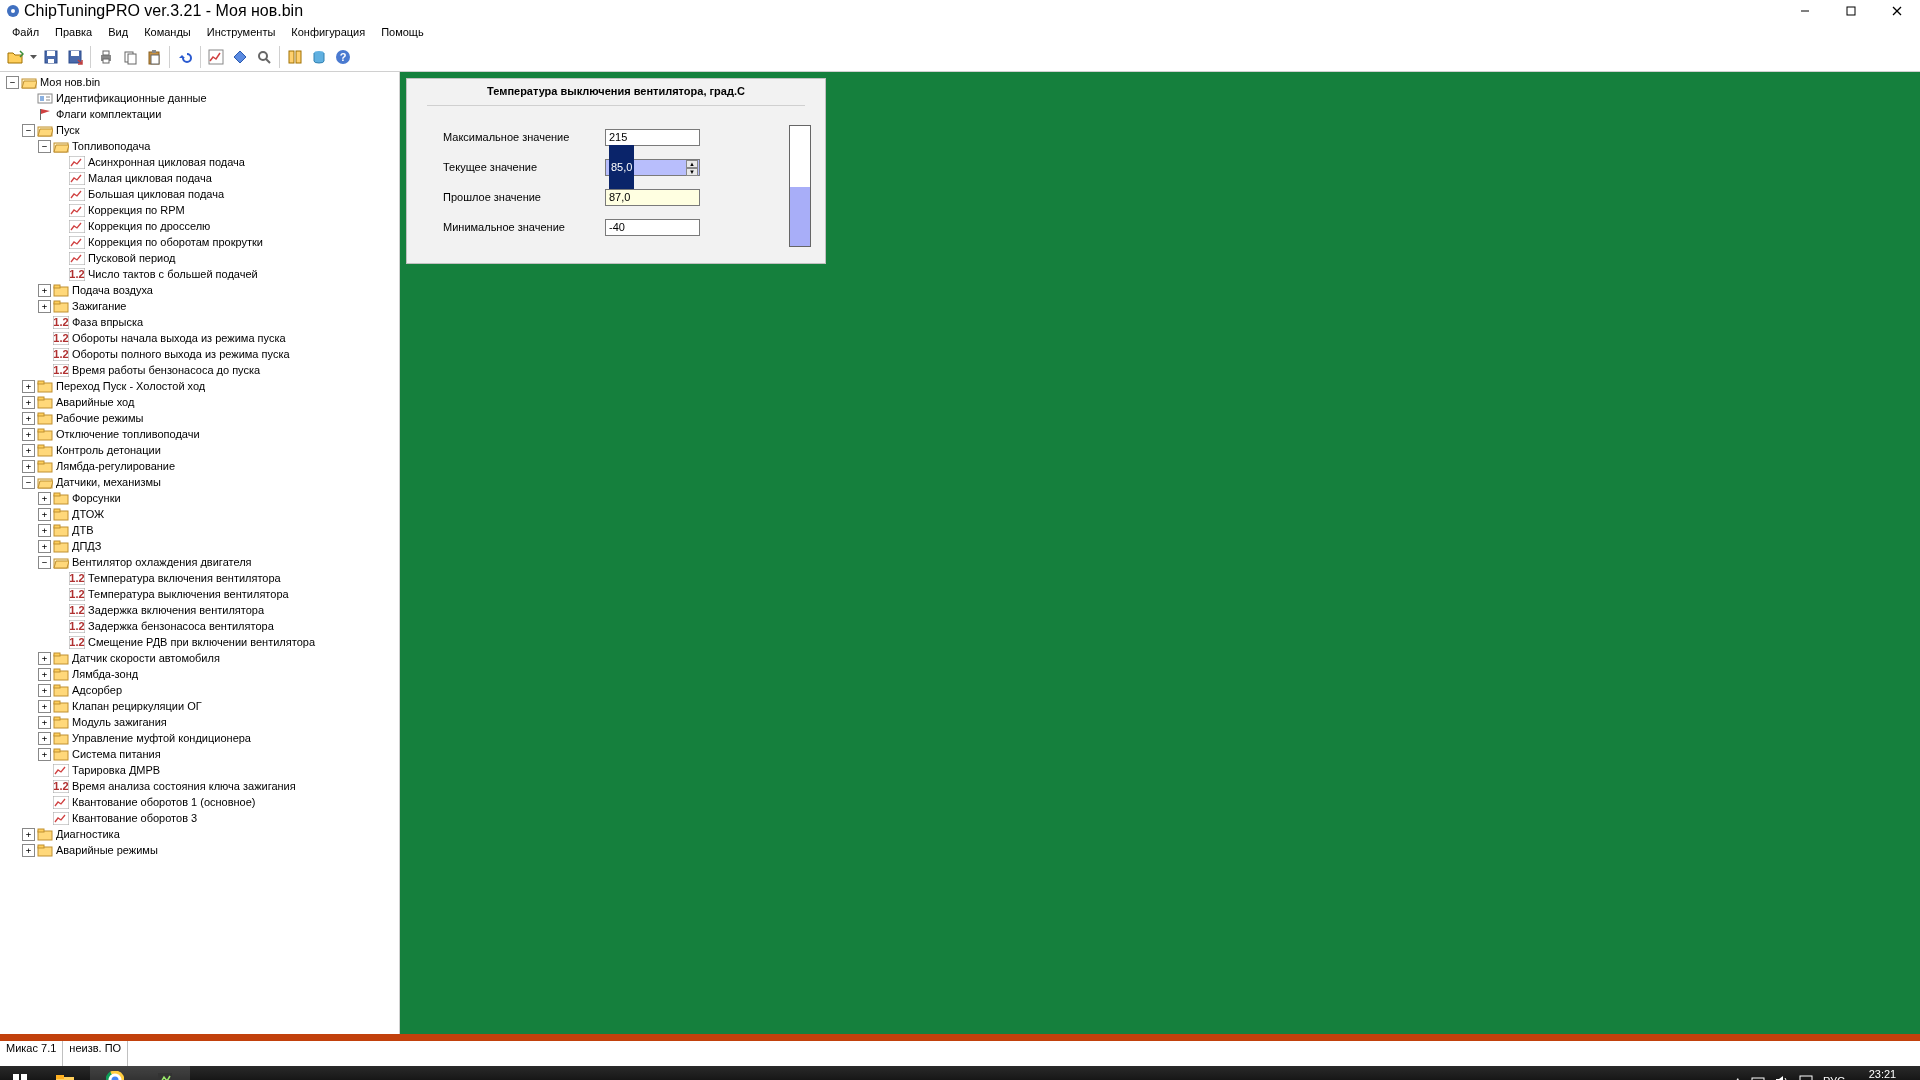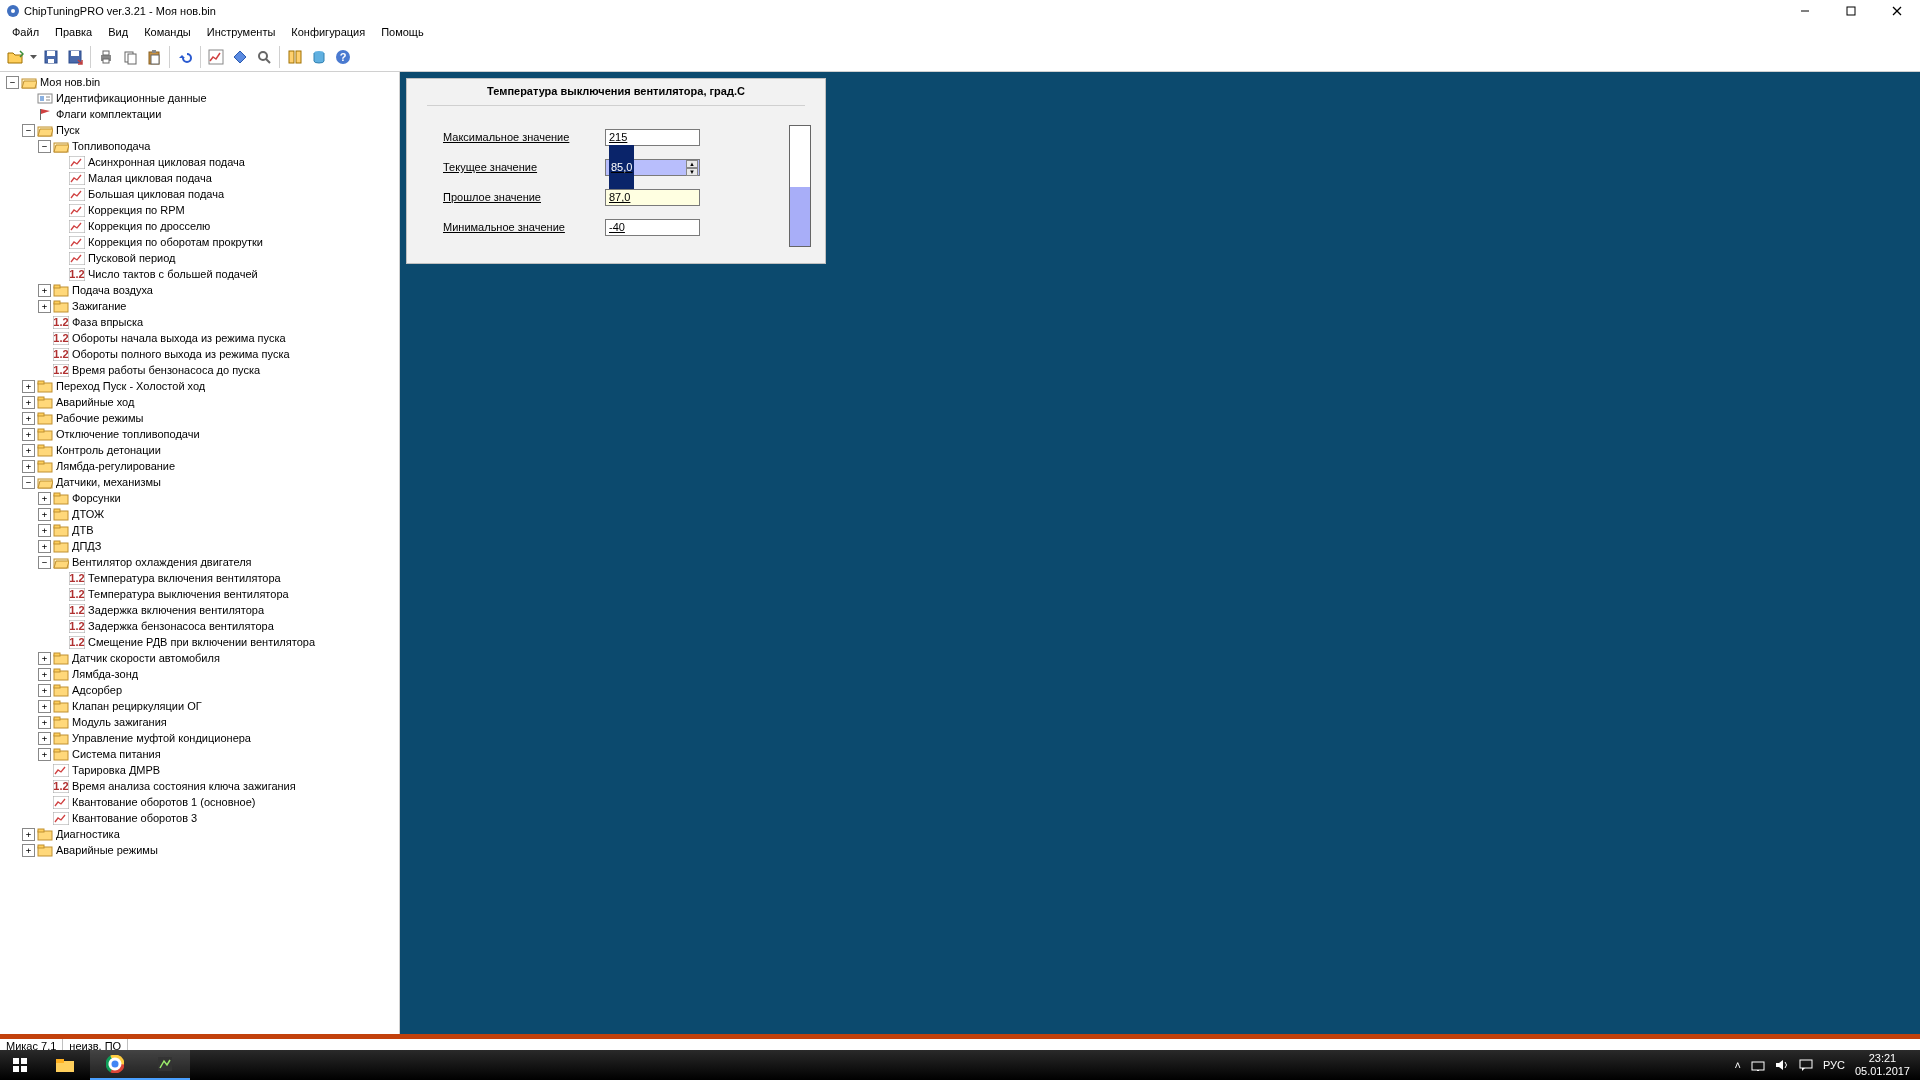--- a/index.html
+++ b/index.html
@@ -1,51 +1,51 @@
 <!DOCTYPE html>
 <html><head>
 <meta charset="utf-8">
 <style>
 * { margin:0; padding:0; box-sizing:border-box; font-family:"Tahoma","Segoe UI",sans-serif; font-size:11px; }
 html,body{width:1920px;height:1080px;overflow:hidden;background:#fff;}
 .titlebar{height:22px;background:#fff;display:flex;align-items:center;padding-left:6px;}
 .titlebar .app-icon{width:14px;height:14px;margin-right:4px;display:flex;align-items:center;justify-content:center;}
-.titlebar .title{flex:1;font-size:11px;}
+.titlebar .title{flex:1;font-size:16px;}
 .titlebar .winctrl{display:flex;}
 .titlebar .winctrl div{width:46px;height:22px;display:flex;align-items:center;justify-content:center;color:#000;}
 .menubar{height:20px;display:flex;align-items:center;padding-left:4px;background:#fff;}
 .menubar span{padding:2px 8px;cursor:default;}
 .toolbar{height:30px;display:flex;align-items:center;padding-left:4px;background:#fff;border-bottom:1px solid #d0d0d0;gap:2px;}
 .toolbar .sep{width:1px;height:22px;background:#d0d0d0;margin:0 2px;}
 .tbtn{width:22px;height:22px;display:flex;align-items:center;justify-content:center;}
 .workspace{display:flex;height:calc(100% - 22px - 20px - 30px - 16px - 30px);}
 .tree{width:400px;height:100%;overflow:auto;background:#fff;border-right:1px solid #d0d0d0;padding-top:2px;}
 .trow{display:flex;align-items:center;height:16px;white-space:nowrap;}
 .ind{display:inline-block;flex-shrink:0;}
 .exp{width:13px;height:13px;border:1px solid #888;display:inline-flex;align-items:center;justify-content:center;font-size:9px;line-height:1;background:#fff;flex-shrink:0;margin-right:2px;cursor:default;font-family:monospace;}
 .exp.none{opacity:0;}
 .ticon{width:16px;height:14px;margin-right:3px;flex-shrink:0;display:flex;align-items:center;justify-content:center;}
 .tlabel{cursor:default;}
-.content{flex:1;background:#0c4a6e;padding:6px;}
+.content{flex:1;background:#15803d;padding:6px;}
 .panel{width:420px;border:1px solid #c0c0c0;background:#f2f2f2;padding:0 0 16px 0;}
 .panel-title{font-weight:bold;text-align:center;padding:6px 0 12px 0;font-size:11px;}
 .panel-title::after{content:"";display:block;height:1px;background:#d0d0d0;margin:8px 20px 0 20px;}
 .panel-body{display:flex;padding:4px 14px 0 36px;}
 .fields{flex:1;}
-.field-row{display:flex;align-items:center;height:30px;text-decoration:underline;}
+.field-row{display:flex;align-items:center;height:30px;}
 .field-row label{width:162px;}
 .field-row .val{width:95px;height:17px;border:1px solid #7a7a7a;background:#fff;padding-left:3px;display:flex;align-items:center;}
 .field-row .val.curr{background:#b8befc;position:relative;padding-right:14px;}
 .field-row .val.curr .cval{background:#0a246a;color:#fff;padding:16px 2px;}
 .field-row .val.curr .spin{position:absolute;right:1px;top:0;width:12px;height:100%;display:flex;flex-direction:column;}
 .field-row .val.curr .spin div{flex:1;background:#e8e8e8;border:1px solid #888;font-size:6px;display:flex;align-items:center;justify-content:center;line-height:1;}
 .field-row .val.prev{background:#ffffe1;}
 .gauge{width:22px;height:122px;border:1px solid #666;margin-left:18px;margin-top:3px;background:#fff;display:flex;flex-direction:column-reverse;}
 .gauge .fill{background:#a8aef8;width:100%;}
-.statusbar{height:16px;border-top:5px solid #c2410c;display:flex;background:#fff;}
+.statusbar{height:32px;border-top:7px solid #c2410c;display:flex;background:#fff;}
 .statusbar span{border-right:1px solid #c0c0c0;padding:1px 6px;}
 .taskbar{height:30px;background:linear-gradient(#2a2a2a,#000);display:flex;align-items:center;color:#fff;}
 .taskbar .start{width:40px;height:30px;display:flex;align-items:center;justify-content:center;}
 .taskbar .tbitem{width:50px;height:30px;display:flex;align-items:center;justify-content:center;}
 .taskbar .tbitem.active{background:rgba(255,255,255,0.12);border-bottom:2px solid #4aa0ff;}
 .taskbar .tray{margin-left:auto;display:flex;align-items:center;gap:10px;padding-right:4px;font-size:11px;}
 .taskbar .clock{text-align:center;line-height:1.2;padding-right:6px;font-size:11px;}
 svg{display:block;}
 </style>
 </head>

